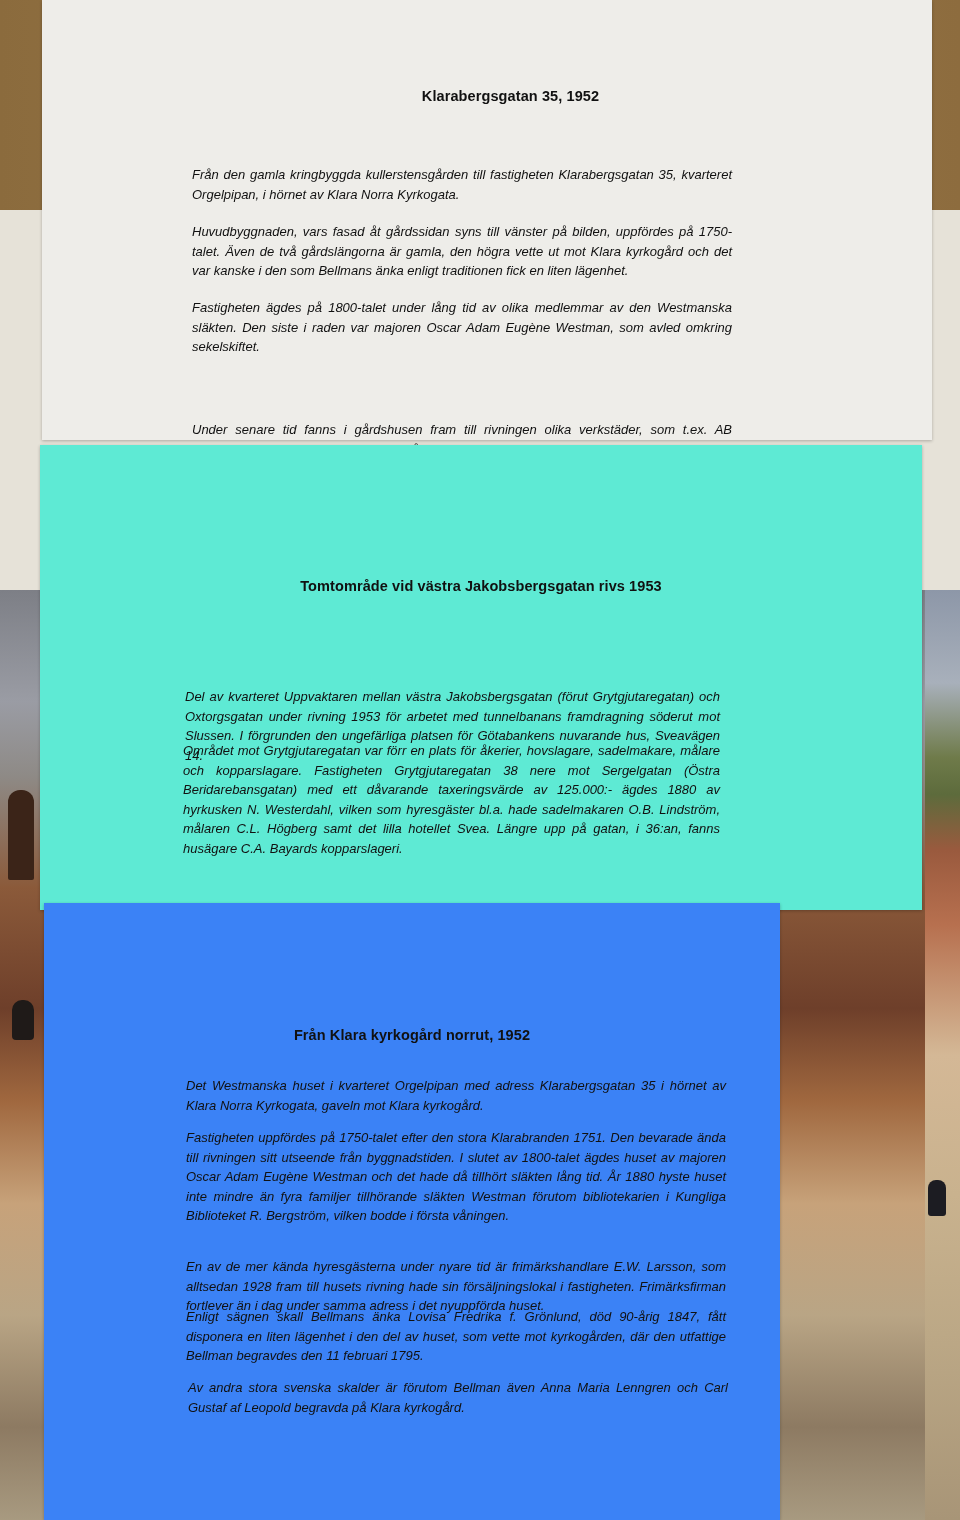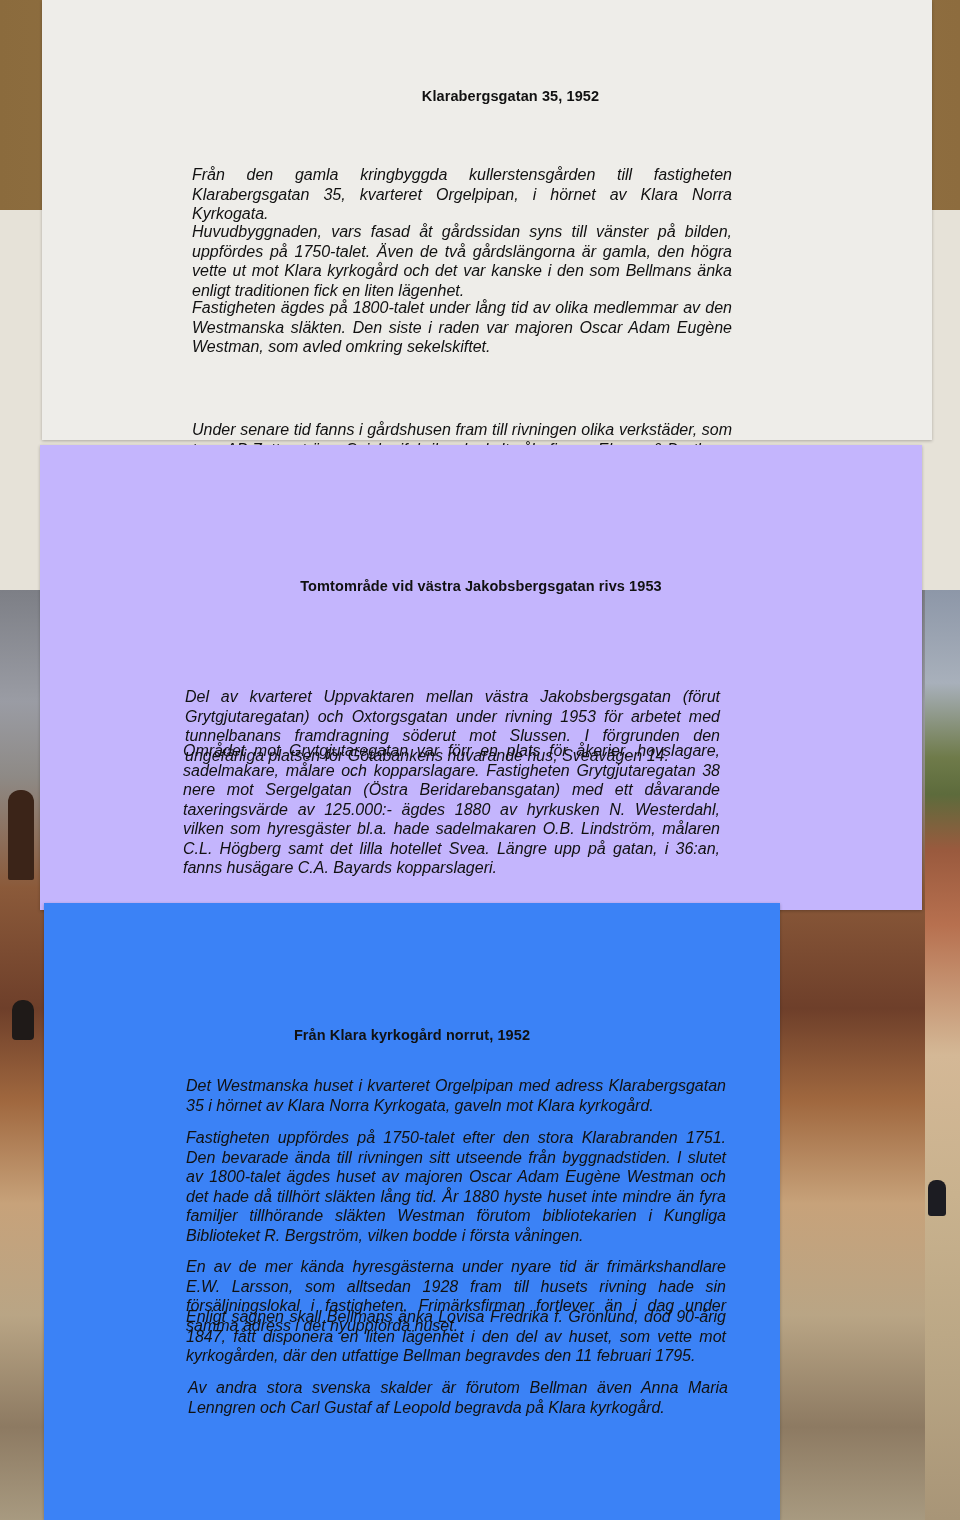--- a/index.html
+++ b/index.html
@@ -18,29 +18,29 @@
   .sculpture { position:absolute; left:8px; top:790px; width:26px; height:90px; background:#3b2418; border-radius:12px 12px 2px 2px; }
   .figure-left { position:absolute; left:12px; top:1000px; width:22px; height:40px; background:#1f1a18; border-radius:10px 10px 4px 4px; }
   .figure-right { position:absolute; left:928px; top:1180px; width:18px; height:36px; background:#1c1c22; border-radius:8px 8px 3px 3px; }
 
   .sheet {
     position:absolute; background:#efeeea;
     box-shadow:0 1px 3px rgba(0,0,0,0.25);
     color:#111;
   }
   .sheet1 { left:42px; top:0; width:890px; height:440px; background:#eeede9; }
-  .sheet2 { left:40px; top:445px; width:882px; height:465px; background:#c4b5fd; }
+  .sheet2 { left:40px; top:445px; width:882px; height:465px; background:#5eead4; }
   .sheet3 { left:44px; top:903px; width:736px; height:617px; background:#3b82f6; }
 
   .title {
     position:absolute; left:0; right:0; text-align:center;
     font-weight:bold; font-size:14.5px; letter-spacing:0.1px;
   }
   .para {
-    position:absolute; font-style:italic; font-size:16px; line-height:19.5px;
+    position:absolute; font-style:italic; font-size:13px; line-height:19.5px;
     text-align:justify;
   }
   .s1 .title { top:88px;margin-left:47px; }
 </style>
 </head>
 <body>
 
 <div class="bg-top"></div>
 <div class="bg-cream"></div>
 <div class="bg-painting"></div>

